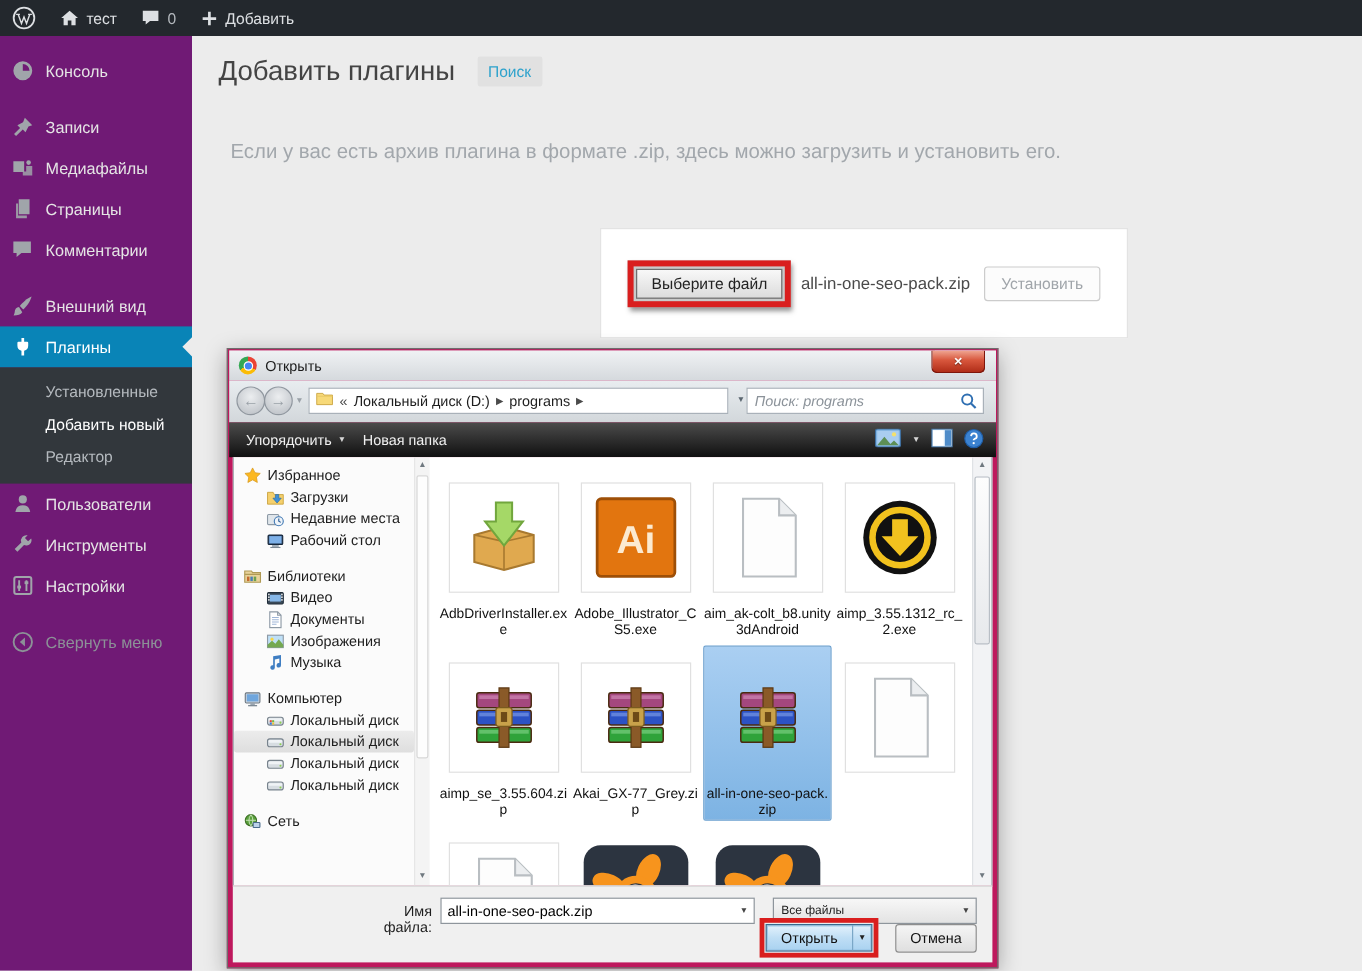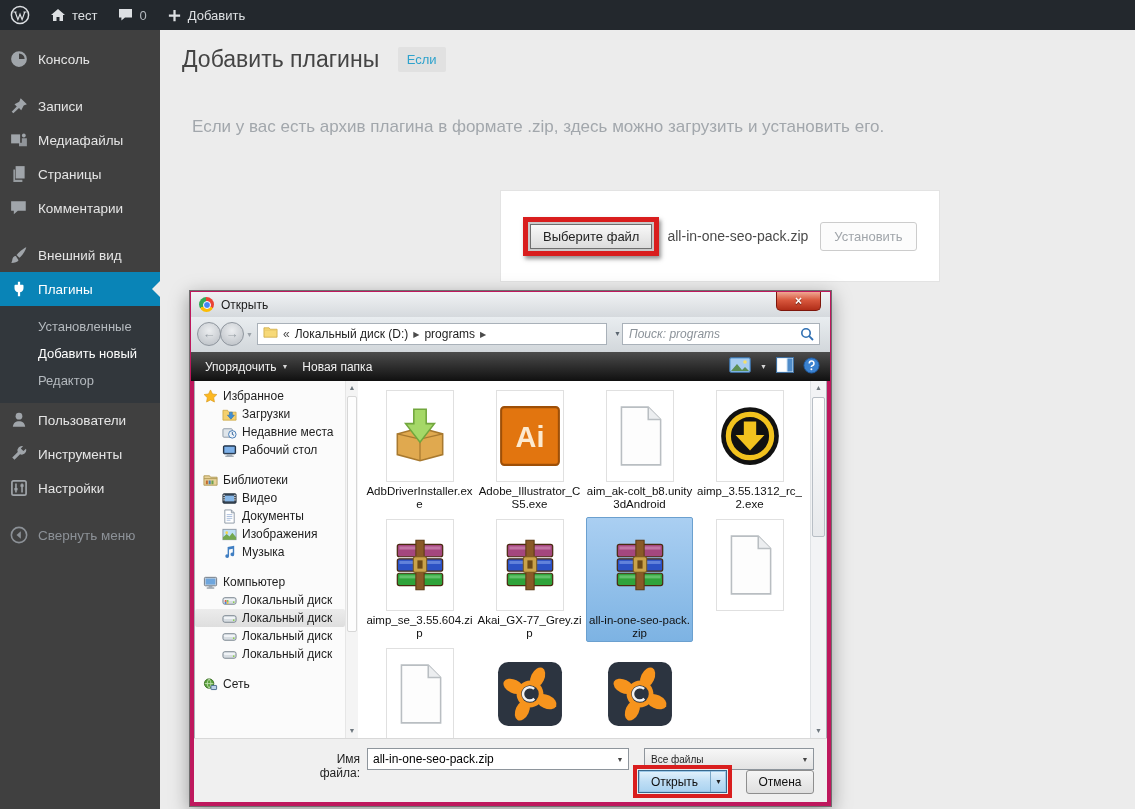--- a/index.html
+++ b/index.html
@@ -6,21 +6,21 @@
   html,body { width:1135px; height:809px; overflow:hidden; }
   body { font-family:"Liberation Sans",sans-serif; background:#ececec; position:relative; }
 
   
   .adminbar { position:absolute; left:0; top:0; width:1135px; height:30px; background:#23282d; display:flex; align-items:center; z-index:40; color:#c8cdd2;}
   .ab-item { display:flex; align-items:center; gap:6px; padding:0 10px; height:30px; color:#dde0e3; font-size:13px; }
   .ab-item svg { display:block; }
   .ab-count { color:#b4b9be; }
 
   
-  .sidebar { position:absolute; left:0; top:30px; width:160px; bottom:0; background:#404040; color:#dde0e3; z-index:30; padding-top:12px; }
+  .sidebar { position:absolute; left:0; top:30px; width:160px; bottom:0; background:#701a75; color:#dde0e3; z-index:30; padding-top:12px; }
   .menu-item { display:flex; align-items:center; height:34px; padding-left:10px; font-size:13.5px; color:#e5e5e5; cursor:pointer; }
   .menu-item .mi-icon { width:19px; height:19px; margin-right:9px; color:#a0a5aa; flex:0 0 19px; }
   .menu-item.gap { margin-top:13px; }
   .menu-item.active { background:#0984b7; color:#fff; position:relative; }
   .menu-item.active .mi-icon { color:#fff; }
   .menu-item.active .arrow { position:absolute; right:0; top:50%; margin-top:-8px; width:0; height:0; border-top:8px solid transparent; border-bottom:8px solid transparent; border-right:8px solid #ececec; }
   .menu-item.muted { color:#8c9197; }
   .menu-item.muted .mi-icon { color:#8c9197; }
   .submenu { background:#32373c; padding:7px 0 9px 0; }
   .submenu-item { padding:6px 0 6px 38px; font-size:13px; color:#b4b9be; cursor:pointer; }
@@ -73,21 +73,21 @@
   .tree-row.gap { margin-top:12px; }
   .tree-row .t-icon { width:15px; height:15px; margin-right:5px; flex:0 0 15px; }
   .tree-row.sel { background:linear-gradient(#ececec,#dedede); border-radius:2px; }
   .tree-scroll { width:13px; background:#f4f4f4; border-left:1px solid #e6e6e6; position:relative; flex:0 0 13px; }
   .scr-arrow { position:absolute; left:0; right:0; height:14px; font-size:7px; color:#6f787f; text-align:center; line-height:14px; cursor:pointer; }
   .scr-up { top:0; } .scr-down { bottom:0; }
   .tree-thumb { position:absolute; left:1px; right:1px; top:15px; height:66%; background:#fdfdfd; border:1px solid #d7d7d7; border-radius:2px; cursor:pointer; }
 
   .files { flex:1; background:#fff; padding:5px 0 0 6px; display:flex; flex-wrap:wrap; align-content:flex-start; overflow:hidden; }
   .tile { width:107px; margin:2px 1px 2px 2px; cursor:pointer; border-radius:2px; padding:2px 0 1px 0; }
-  .tile .thumb { width:68px; height:92px; margin:0 auto; border:1px solid #e0e0e0; background:#fff; display:flex; align-items:center; justify-content:center; }
+  .tile .thumb { width:92px; height:92px; margin:12px auto; border:1px solid #e0e0e0; background:#fff; display:flex; align-items:center; justify-content:center; }
   .tile .thumb svg { display:block; }
   .tile .fname { margin-top:3px; font-size:11.5px; line-height:13px; text-align:center; color:#111; word-break:break-all; min-height:27px; }
   .tile.sel { background:linear-gradient(#aacff2,#7db3e3); border:1px solid #6ba0cf; padding:1px 0 0 0; }
   .tile.sel .thumb { border-color:transparent; background:transparent; }
   .tile .thumb.noframe { border-color:transparent; }
 
   .file-scroll { width:16px; background:#f2f3f5; border-left:1px solid #dfe2e5; position:relative; flex:0 0 16px; }
   .file-thumb { position:absolute; left:1px; right:1px; top:16px; height:140px; background:linear-gradient(#fdfdfd,#e7e9ec); border:1px solid #b8bec5; border-radius:2px; cursor:pointer; }
 
   .dlg-bottom { position:absolute; left:4px; right:4px; bottom:4px; height:64px; background:#f0f0f0; border-top:1px solid #d8d8d8; }
@@ -221,21 +221,21 @@
             <path d="M9.6 4.6L5.8 8l3.8 3.4z" fill="currentColor"></path>
           </svg></span>
         <span>Свернуть меню</span>
       </div>
     </div>
 </div>
 
 <div class="content">
   <div class="page-head">
     <h1 class="page-title">Добавить плагины</h1>
-    <span class="browse-btn">Если</span>
+    <span class="browse-btn">Поиск</span>
   </div>
   <div class="instruction">Если у вас есть архив плагина в формате .zip, здесь можно загрузить и установить его.</div>
 
   <div class="upload-panel">
     <span class="red-box">
       <button class="file-btn">Выберите файл</button>
     </span>
     <span class="chosen-file">all-in-one-seo-pack.zip</span>
     <button class="install-btn">Установить</button>
   </div>

